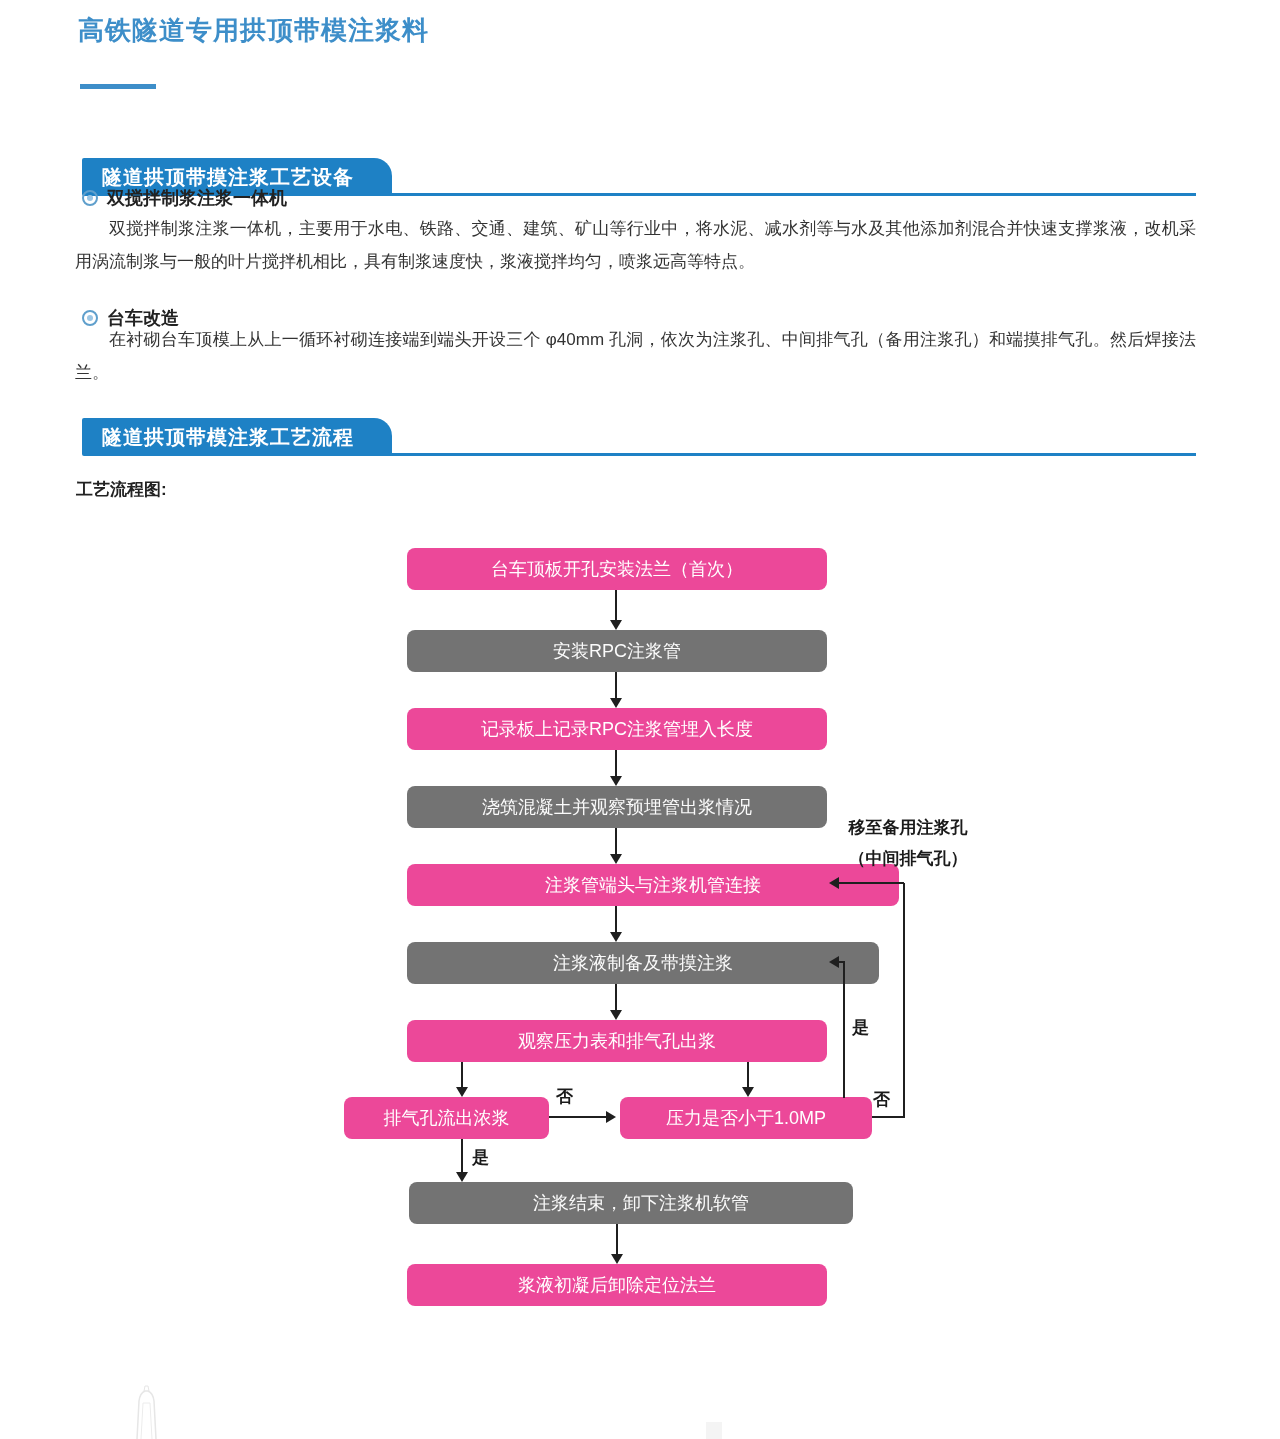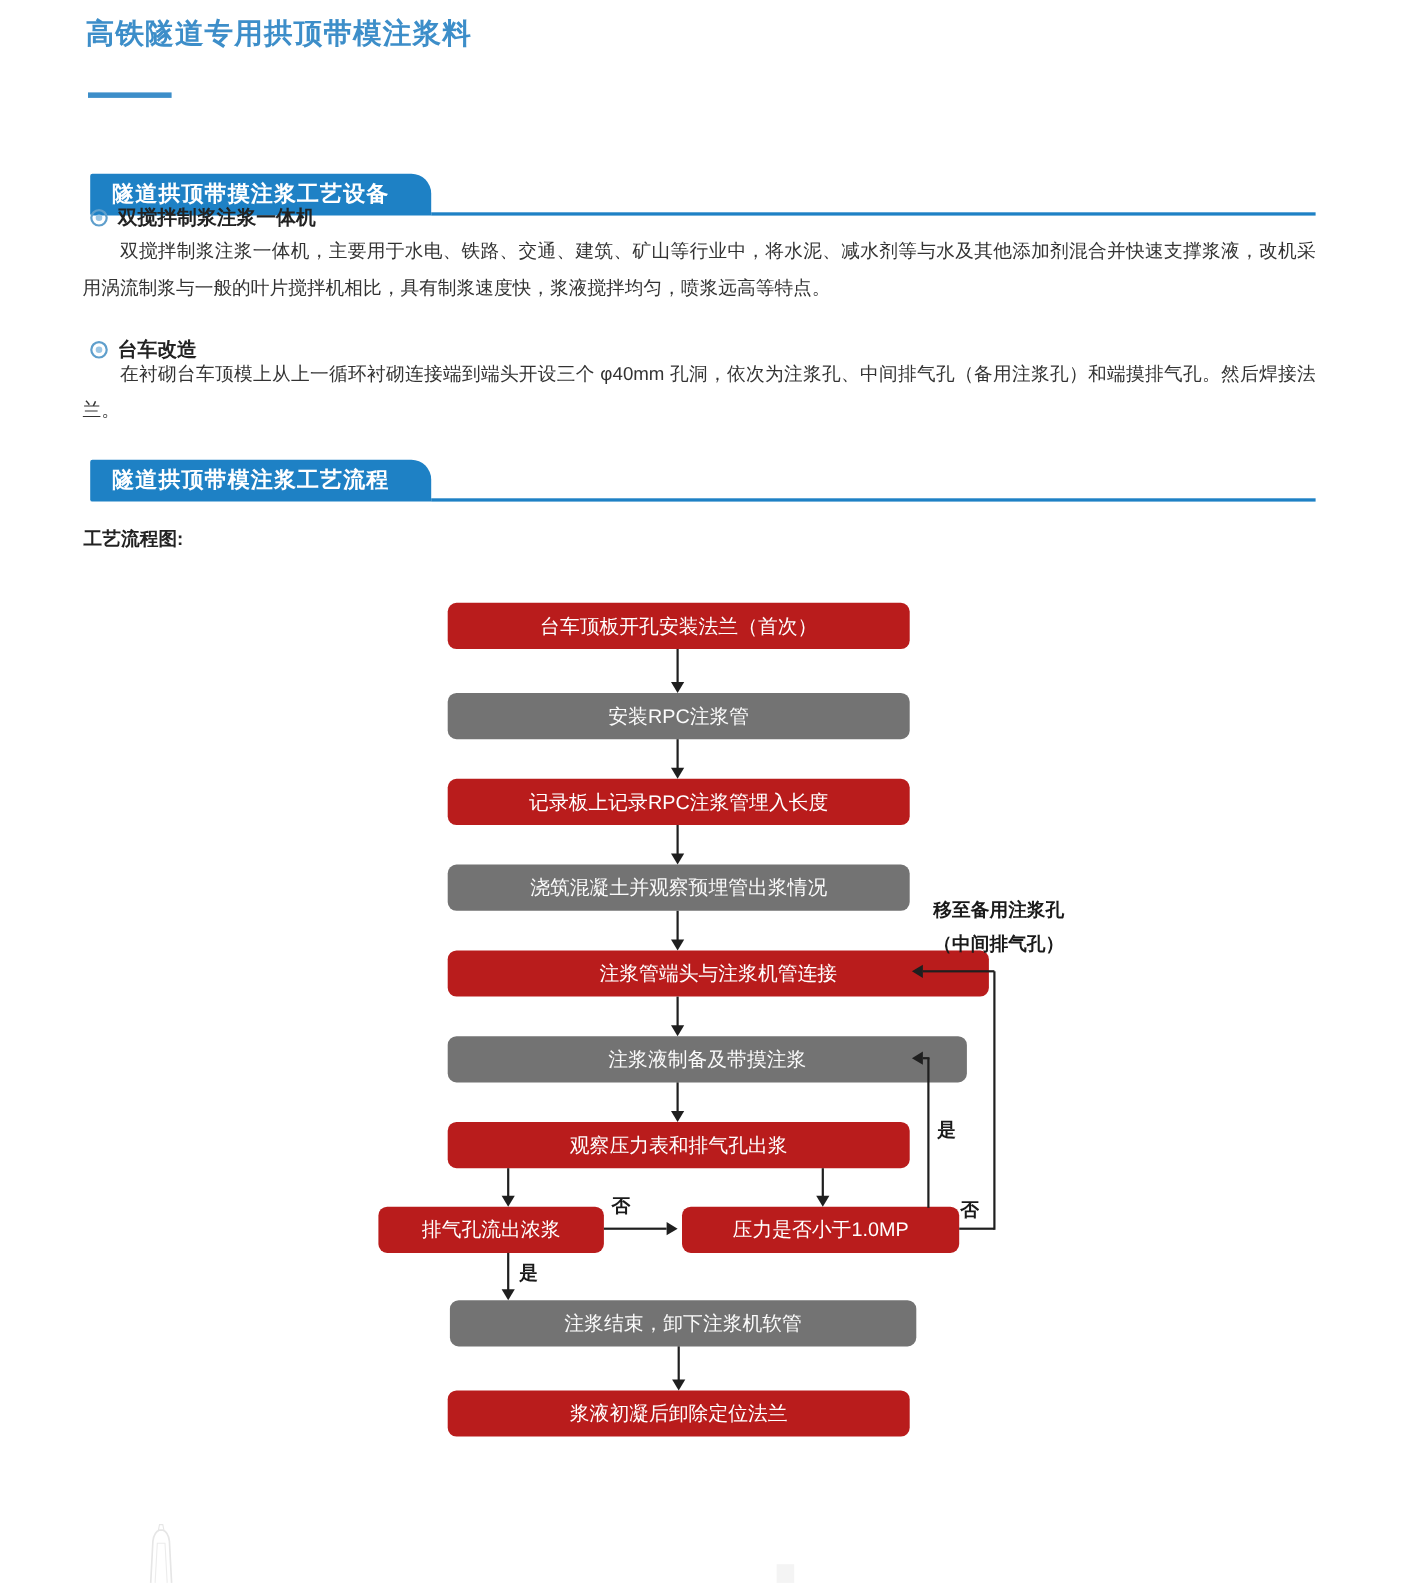--- a/index.html
+++ b/index.html
@@ -19,21 +19,21 @@
   .sh-line{flex:1;height:3px;background:#1e81c5;}
   
   .bullet{left:82px;display:flex;align-items:center;gap:9px;}
   .ring{width:12px;height:12px;border:2px solid #5f9fcc;border-radius:50%;display:flex;align-items:center;justify-content:center;}
   .ring i{width:6px;height:6px;background:#9cc6e4;border-radius:50%;}
   .bullet-heading{font-size:18px;font-weight:700;color:#222;}
   .para{left:75px;width:1121px;font-size:17px;line-height:33px;color:#333;text-align:justify;text-indent:2em;}
   .caption{left:76px;top:478px;font-size:17px;font-weight:700;color:#222;}
   
   .fbox{height:42px;border-radius:8px;color:#fff;font-size:18px;display:flex;align-items:center;justify-content:center;white-space:nowrap;}
-  .fblue{background:#b91c1c;}
+  .fblue{background:#ec4899;}
   .fgray{background:#737373;color:#fbfbfb;text-align:center;}
   .vline{width:2px;background:#1f1f1f;}
   .hline{height:2px;background:#1f1f1f;}
   .ah-down{width:0;height:0;border-left:6px solid transparent;border-right:6px solid transparent;border-top:10px solid #1f1f1f;}
   .ah-right{width:0;height:0;border-top:6px solid transparent;border-bottom:6px solid transparent;border-left:10px solid #1f1f1f;}
   .ah-left{width:0;height:0;border-top:6px solid transparent;border-bottom:6px solid transparent;border-right:10px solid #1f1f1f;}
   .edge-label{font-size:17px;font-weight:700;color:#1a1a1a;}
   .annotation{left:830px;top:812px;width:156px;text-align:center;font-size:17px;font-weight:700;color:#1a1a1a;line-height:31px;}
   .faint-mark{left:706px;top:1422px;width:16px;height:17px;background:#f4f4f4;}
 </style>
@@ -72,21 +72,21 @@
 
 <div class="abs fbox fblue" style="left:407px;top:548px;width:420px;">台车顶板开孔安装法兰（首次）</div>
 <div class="abs fbox fgray" style="left:407px;top:630px;width:420px;">安装RPC注浆管</div>
 <div class="abs fbox fblue" style="left:407px;top:708px;width:420px;">记录板上记录RPC注浆管埋入长度</div>
 <div class="abs fbox fgray" style="left:407px;top:786px;width:420px;">浇筑混凝土并观察预埋管出浆情况</div>
 <div class="abs fbox fblue" style="left:407px;top:864px;width:492px;">注浆管端头与注浆机管连接</div>
 <div class="abs fbox fgray" style="left:407px;top:942px;width:472px;">注浆液制备及带摸注浆</div>
 <div class="abs fbox fblue" style="left:407px;top:1020px;width:420px;">观察压力表和排气孔出浆</div>
 <div class="abs fbox fblue" style="left:344px;top:1097px;width:205px;">排气孔流出浓浆</div>
 <div class="abs fbox fblue" style="left:620px;top:1097px;width:252px;">压力是否小于1.0MP</div>
-<div class="abs fbox fgray" style="left:409px;top:1182px;width:424px;">注浆结束，卸下注浆机软管</div>
+<div class="abs fbox fgray" style="left:409px;top:1182px;width:424px;padding-left:20px;">注浆结束，卸下注浆机软管</div>
 <div class="abs fbox fblue" style="left:407px;top:1264px;width:420px;">浆液初凝后卸除定位法兰</div>
 
 <div class="abs vline" style="left:615px;top:590px;height:31px;"></div>
 <div class="abs ah-down" style="left:610px;top:620px;"></div>
 
 <div class="abs vline" style="left:615px;top:672px;height:27px;"></div>
 <div class="abs ah-down" style="left:610px;top:698px;"></div>
 
 <div class="abs vline" style="left:615px;top:750px;height:27px;"></div>
 <div class="abs ah-down" style="left:610px;top:776px;"></div>

